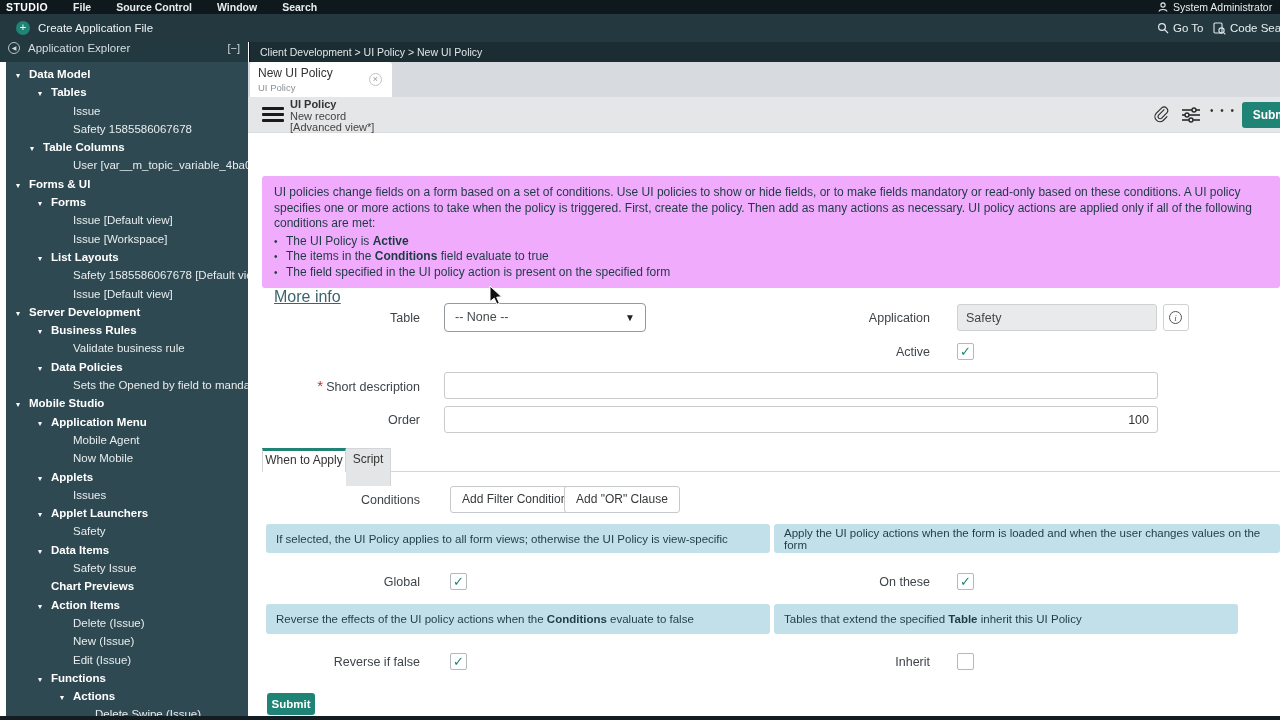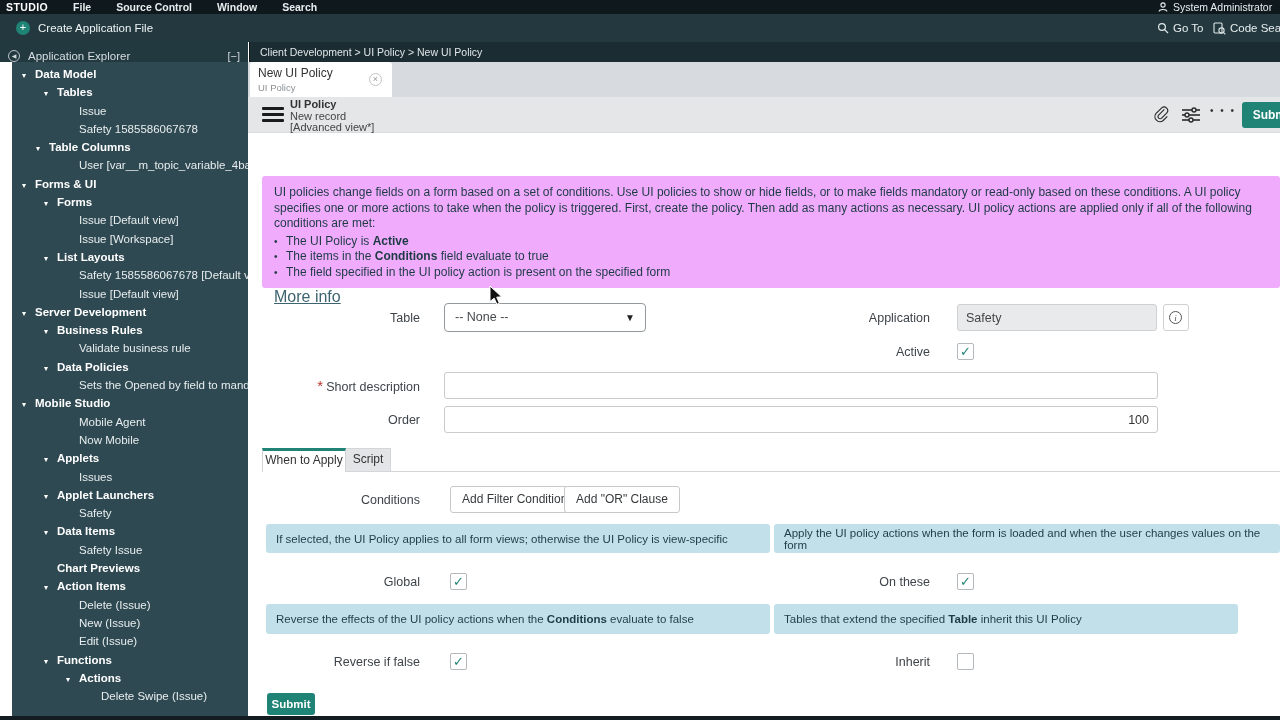--- a/index.html
+++ b/index.html
@@ -20,30 +20,30 @@
                  color:#eef3f4; font-size:11.5px; }
   .plus-circle { width:14px; height:14px; border-radius:50%; background:#1f8476; color:#fff; font-size:11px;
                  line-height:13px; text-align:center; display:inline-block; }
   .goto { position:absolute; left:1157px; top:0; height:28px; display:flex; align-items:center; gap:4px;
           color:#e7edef; font-size:11.5px; }
   .codesearch { position:absolute; left:1213px; top:0; height:28px; display:flex; align-items:center; gap:4px;
           color:#e7edef; font-size:11.5px; white-space:nowrap; }
 
   
   .explorer-head { position:absolute; left:0; top:42px; width:248px; height:20px; background:#233940;
-                   display:flex; align-items:flex-end; color:#d6dee1; font-size:11.5px; padding:0 8px; }
+                   display:flex; align-items:flex-start; color:#d6dee1; font-size:11.5px; padding:0 8px; }
   .back-circle { width:12px; height:12px; border-radius:50%; border:1px solid #b9c4c8; color:#cfd8db;
                  font-size:6px; line-height:10px; text-align:center; margin-right:8px; }
   .collapse-box { margin-left:auto; color:#cfd8db; font-size:11px; }
   .breadcrumb { position:absolute; left:249px; top:42px; width:1031px; height:20px; background:#1b2d33;
                 display:flex; align-items:center; color:#dfe6e8; font-size:10.5px; padding-left:10px;
                 border-left:1px solid #0d1619; }
 
   
-  .sidebar { position:absolute; left:12px; top:62px; width:248px; height:658px; background:#2f4952;
+  .sidebar { position:absolute; left:6px; top:62px; width:248px; height:658px; background:#2f4952;
              overflow:hidden; border-right:1px solid #15252a; padding-top:3px; }
   .tree-row { height:18.3px; line-height:18.3px; white-space:nowrap; overflow:hidden; font-size:11.5px;
               color:#e7edee; }
   .tree-row.bold { font-weight:bold; color:#fff; }
   .tree-row .arrow { display:inline-block; width:13px; font-size:8px; color:#fff; }
 
   
   .main { position:absolute; left:248px; top:62px; width:1032px; height:658px; background:#fff; overflow:hidden; }
 
   .tabstrip { position:absolute; left:0; top:0; width:1032px; height:35px; background:#d7dade; }
@@ -89,21 +89,21 @@
   .info-btn { position:absolute; left:915px; top:171px; width:26px; height:27px; background:#fff;
               border:1px solid #cfd1d2; border-radius:3px; }
   .info-btn .cir { position:absolute; left:5px; top:6px; width:13px; height:13px; border:1px solid #555;
                    border-radius:50%; font-size:9px; line-height:12px; text-align:center; color:#555;
                    font-family:"Liberation Serif","DejaVu Serif",serif; font-style:italic; }
 
   .cb { position:absolute; width:17px; height:17px; background:#fff; border:1px solid #b3b9bc; border-radius:2px;
         color:#1f8476; font-size:13px; line-height:15px; text-align:center; font-weight:bold; }
 
   .sec-tab-line { position:absolute; left:14px; top:338px; width:1018px; height:1px; background:#d3d6d8; }
-  .sec-tab { position:absolute; top:315px; height:23px; font-size:12px; color:#333; text-align:center; }
+  .sec-tab { position:absolute; top:315px; height:38px; font-size:12px; color:#333; text-align:center; }
   .sec-tab.active { left:14px; width:84px; background:#fff; border:1px solid #d3d6d8; border-bottom:none;
                     border-top:3px solid #1f8476; line-height:19px; height:24px; z-index:2; }
   .sec-tab.idle { left:98px; width:45px; background:#e3e5e6; border:1px solid #d3d6d8; border-bottom:none;
                   border-left:none; line-height:21px; }
 
   .cond-btn { position:absolute; top:353px; height:27px; line-height:25px; padding:0 11px; background:#fff;
               border:1px solid #c7cacc; border-radius:3px; font-size:12px; color:#36393b; }
 
   .hint { position:absolute; background:#c2e0ea; border-radius:3px; font-size:11.5px; color:#1e3c46;
           display:flex; align-items:center; padding-left:10px; }
@@ -177,20 +177,21 @@
       <div class="tree-row" style="padding-left: 67px;"><span>Issue [Workspace]</span></div>
       <div class="tree-row bold" style="padding-left: 32px;"><span class="arrow">▾</span><span>List Layouts</span></div>
       <div class="tree-row" style="padding-left: 67px;"><span>Safety 1585586067678 [Default view]</span></div>
       <div class="tree-row" style="padding-left: 67px;"><span>Issue [Default view]</span></div>
       <div class="tree-row bold" style="padding-left: 10px;"><span class="arrow">▾</span><span>Server Development</span></div>
       <div class="tree-row bold" style="padding-left: 32px;"><span class="arrow">▾</span><span>Business Rules</span></div>
       <div class="tree-row" style="padding-left: 67px;"><span>Validate business rule</span></div>
       <div class="tree-row bold" style="padding-left: 32px;"><span class="arrow">▾</span><span>Data Policies</span></div>
       <div class="tree-row" style="padding-left: 67px;"><span>Sets the Opened by field to mandatory</span></div>
       <div class="tree-row bold" style="padding-left: 10px;"><span class="arrow">▾</span><span>Mobile Studio</span></div>
+      <div class="tree-row bold" style="padding-left: 32px;"><span class="arrow">▾</span><span>Application Menu</span></div>
       <div class="tree-row" style="padding-left: 67px;"><span>Mobile Agent</span></div>
       <div class="tree-row" style="padding-left: 67px;"><span>Now Mobile</span></div>
       <div class="tree-row bold" style="padding-left: 32px;"><span class="arrow">▾</span><span>Applets</span></div>
       <div class="tree-row" style="padding-left: 67px;"><span>Issues</span></div>
       <div class="tree-row bold" style="padding-left: 32px;"><span class="arrow">▾</span><span>Applet Launchers</span></div>
       <div class="tree-row" style="padding-left: 67px;"><span>Safety</span></div>
       <div class="tree-row bold" style="padding-left: 32px;"><span class="arrow">▾</span><span>Data Items</span></div>
       <div class="tree-row" style="padding-left: 67px;"><span>Safety Issue</span></div>
       <div class="tree-row bold" style="padding-left: 45px;"><span>Chart Previews</span></div>
       <div class="tree-row bold" style="padding-left: 32px;"><span class="arrow">▾</span><span>Action Items</span></div>

